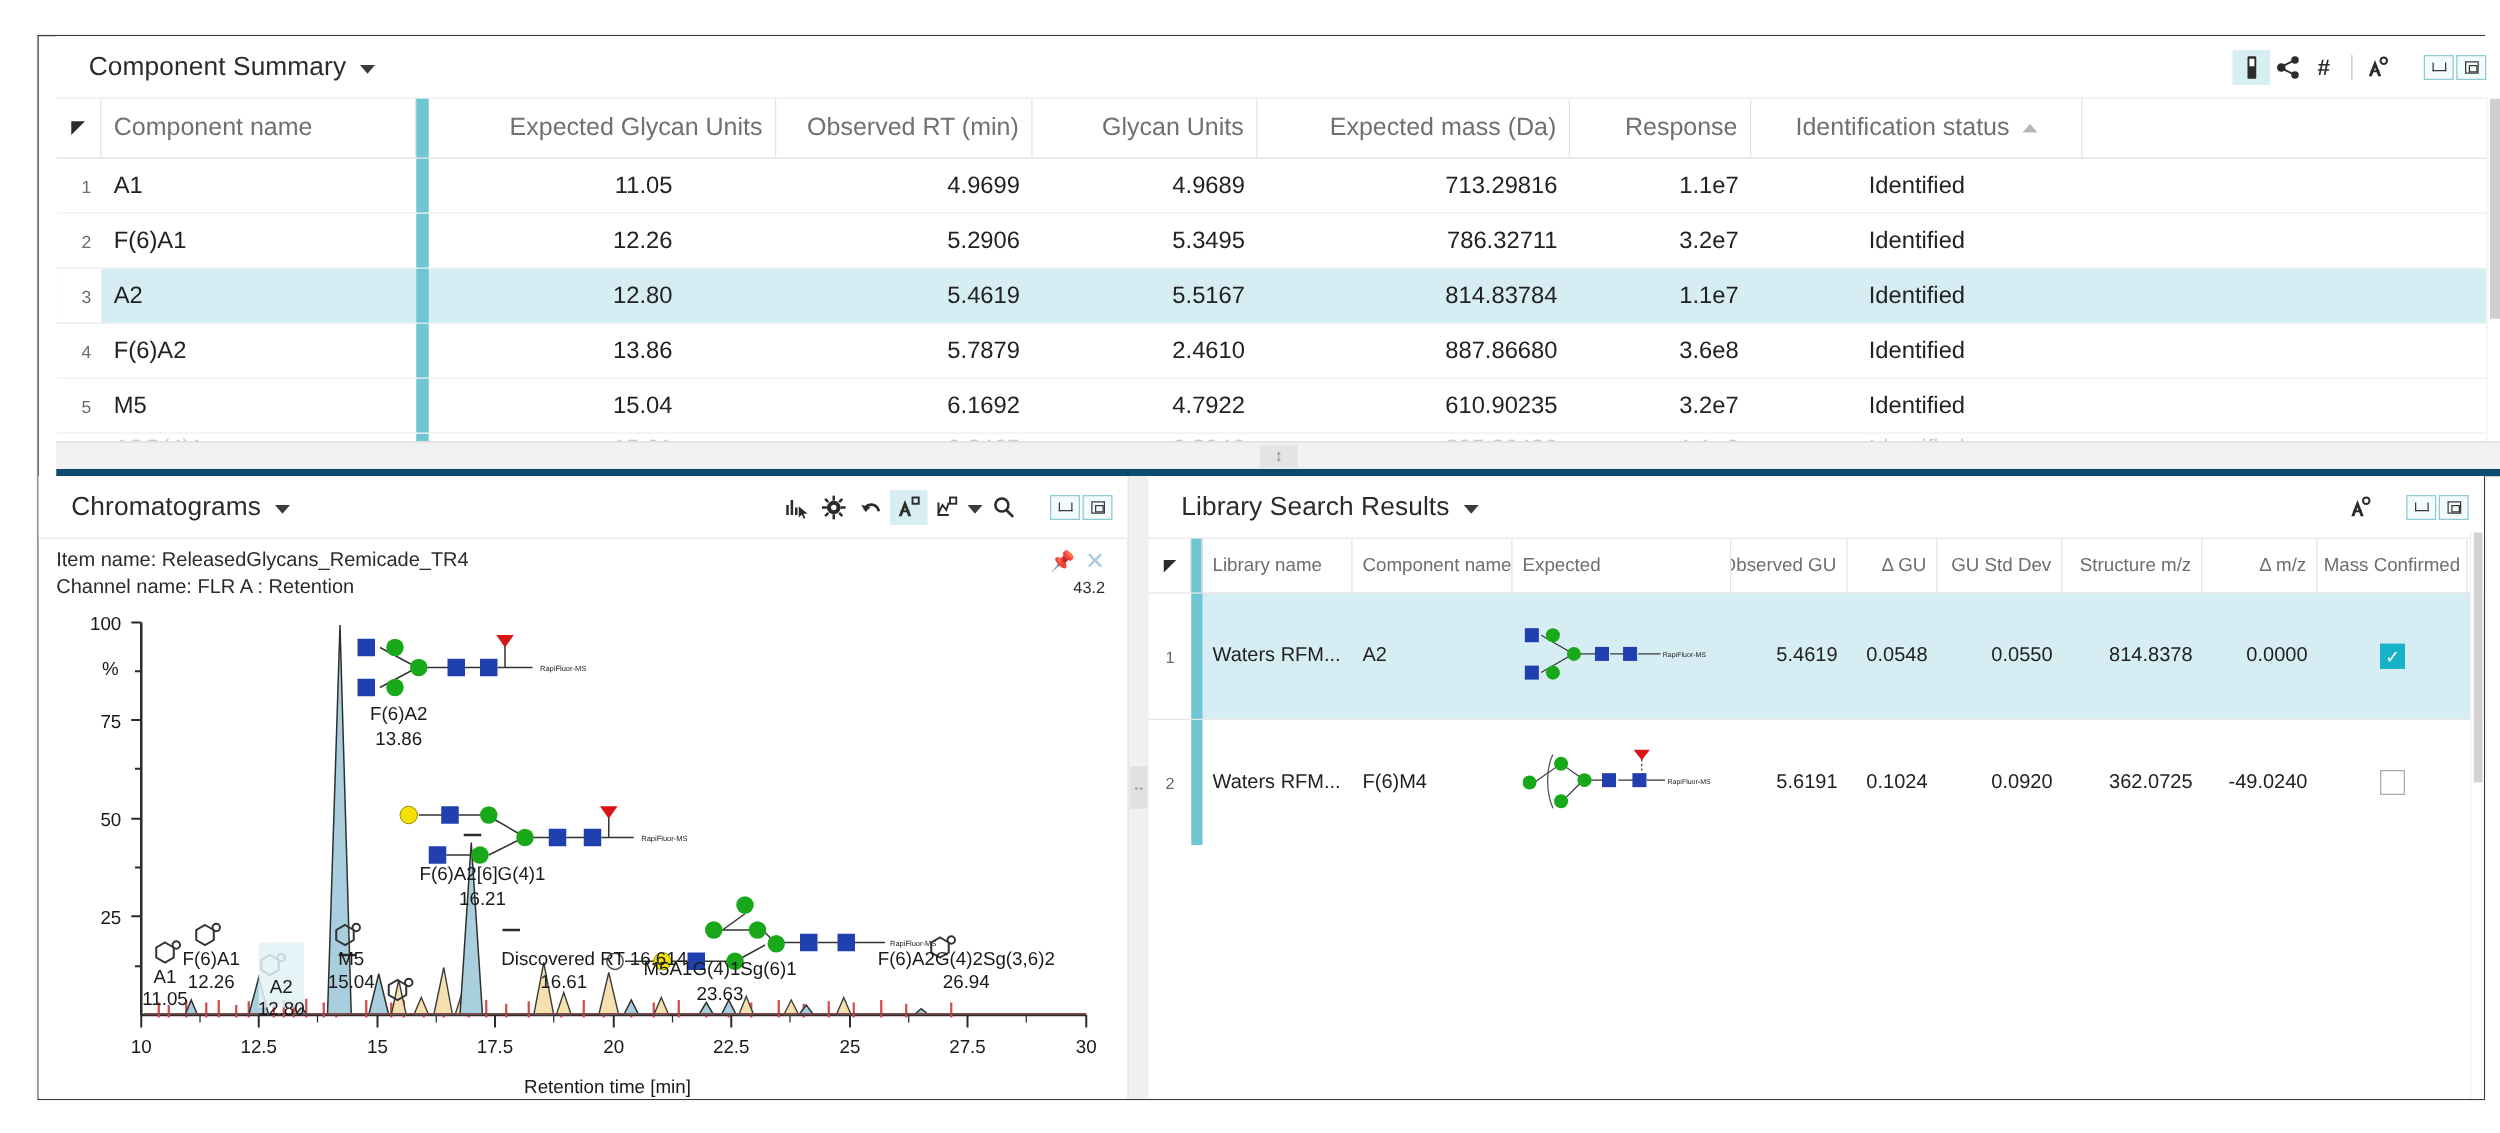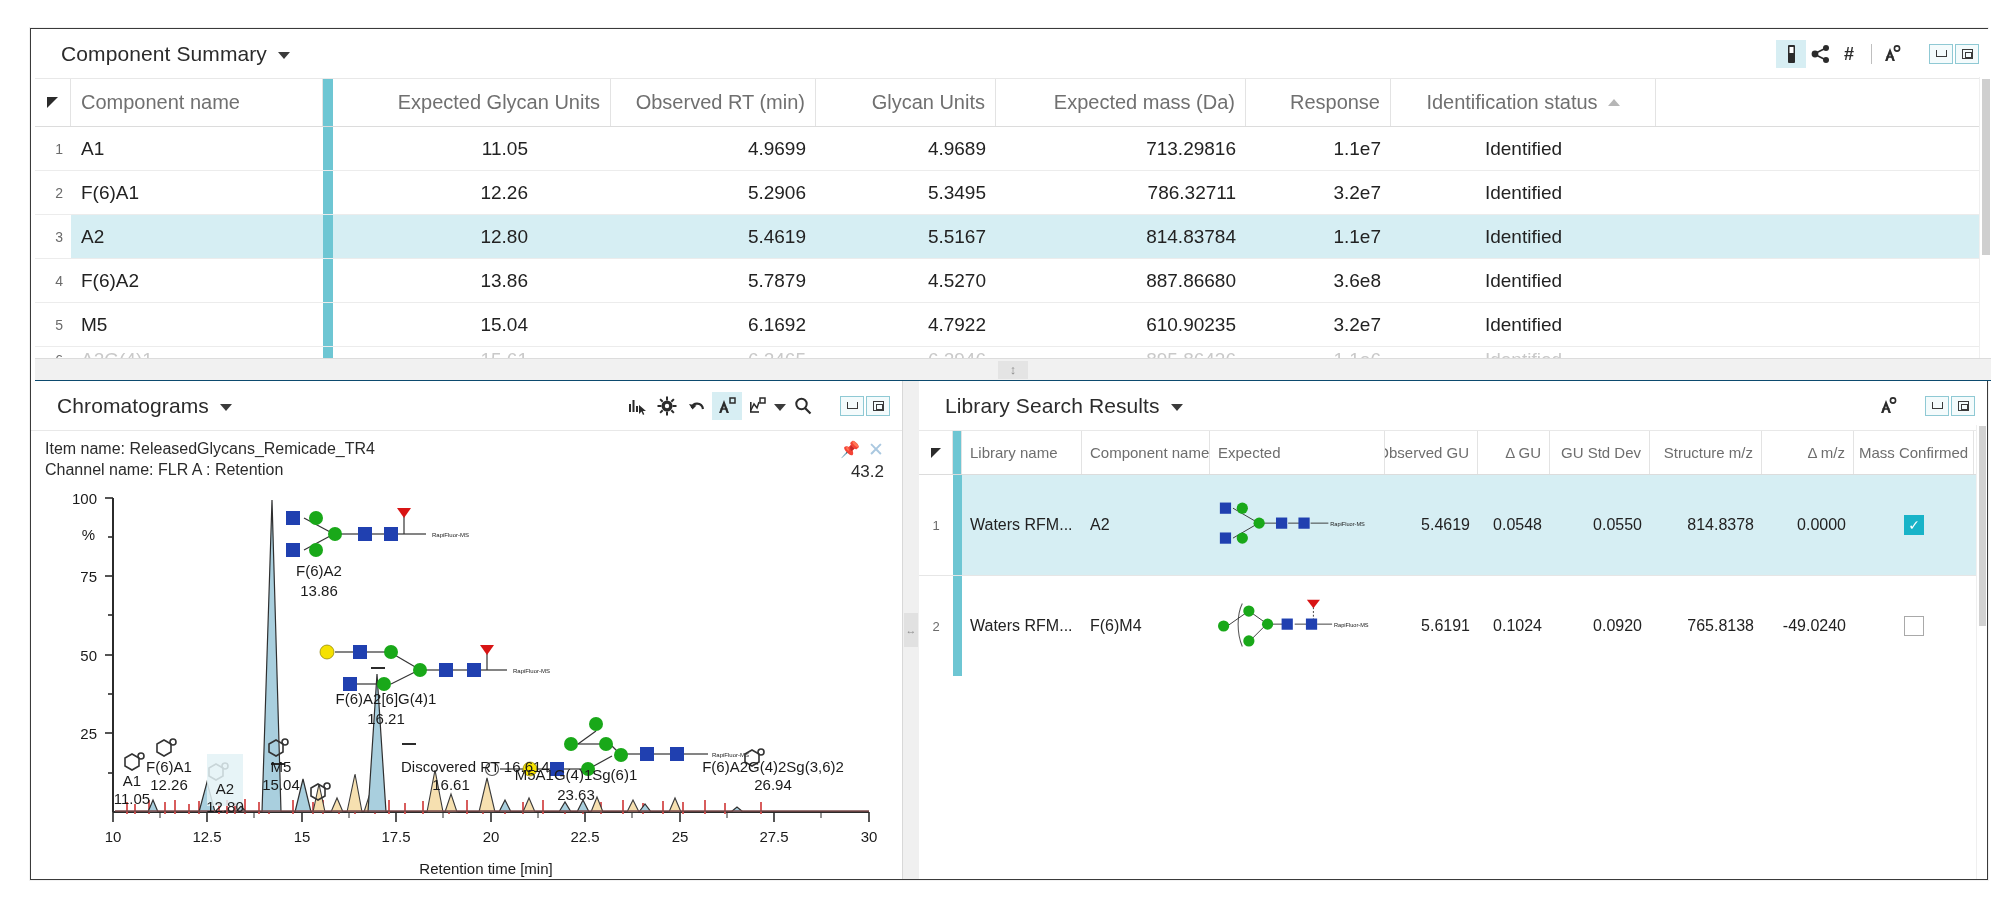--- a/index.html
+++ b/index.html
@@ -65,22 +65,22 @@
     width:11px;height:10px;border:1px solid #3a3a3a;
     position:relative;
   }
   .win-btn.restore i:after{
     content:""; position:absolute; left:2px; top:2px;
     width:5px;height:4px;border:1px solid #3a3a3a;
   }
 
   
   #component-summary {
-    position:absolute; left:4px; top:0; width:1956px; height:352px;
-    border-bottom:1px solid #0c4a6e;
+    position:absolute; left:14px; top:0; width:1956px; height:352px;
+    border-bottom:6px solid #0c4a6e;
   }
   .grid { width:100%; font-size:19px; color:#222; }
   .grid-head {
     display:flex; height:48px; align-items:stretch;
     border-bottom:1px solid #dcdcdc; background:#fff;
   }
   .grid-head .cell {
     display:flex; align-items:center;
     color:#707070; font-size:20px;
     border-right:1px solid #e3e3e3;
@@ -165,21 +165,21 @@
     font-size:16px; color:#2b2b2b; line-height:1.32;
     position:relative;
   }
   .chrom-pinbar {
     position:absolute; right:18px; top:6px;
     display:flex; gap:8px; align-items:center;
     color:#aac8e0; font-size:16px;
   }
   .chrom-scale {
     position:absolute; right:18px; top:30px;
-    font-size:17px; color:#2b2b2b;
+    font-size:13px; color:#2b2b2b;
   }
   .plot-wrap { position:relative; width:872px; height:410px; }
 
   
   .lib-grid { font-size:16px; color:#222; }
   .lib-head {
     display:flex; height:44px; border-bottom:1px solid #dcdcdc;
   }
   .lib-head .cell {
     display:flex;align-items:center;color:#6e6e6e;font-size:15px;
@@ -323,21 +323,21 @@
         <div class="cell c-ident">Identified</div>
         <div class="cell c-filler"></div>
       </div>
 
       <div class="grid-row">
         <div class="cell c-rownum">4</div>
         <div class="cell c-name">F(6)A2</div>
         <div class="cell c-accent"></div>
         <div class="cell c-rt">13.86</div>
         <div class="cell c-egu">5.7879</div>
-        <div class="cell c-gu">4.5270</div>
+        <div class="cell c-gu">2.4610</div>
         <div class="cell c-emass">887.86680</div>
         <div class="cell c-resp">3.6e8</div>
         <div class="cell c-ident">Identified</div>
         <div class="cell c-filler"></div>
       </div>
 
       <div class="grid-row">
         <div class="cell c-rownum">5</div>
         <div class="cell c-name">M5</div>
         <div class="cell c-accent"></div>
@@ -810,21 +810,21 @@
               <circle cx="53" cy="28" r="6" fill="#19a819"></circle>
               <rect x="68" y="22" width="12" height="12" fill="#2040b0"></rect>
               <rect x="94" y="22" width="12" height="12" fill="#2040b0"></rect>
               <path d="M95 2 L109 2 L102 11 Z" fill="#d81414"></path>
               <text x="124" y="31" font-size="6" fill="#1a1a1a" font-family="Liberation Sans, sans-serif">RapiFluor-MS</text>
             </svg>
           </div>
           <div class="cell l-egu">5.6191</div>
           <div class="cell l-dgu">0.1024</div>
           <div class="cell l-gusd">0.0920</div>
-          <div class="cell l-emz">765.8138</div>
+          <div class="cell l-emz">362.0725</div>
           <div class="cell l-dmz">-49.0240</div>
           <div class="cell l-mass">
             <span class="chk"></span>
           </div>
         </div>
       </div>
 
       <div class="lib-scrollbar">
         <div class="thumb"></div>
       </div>

